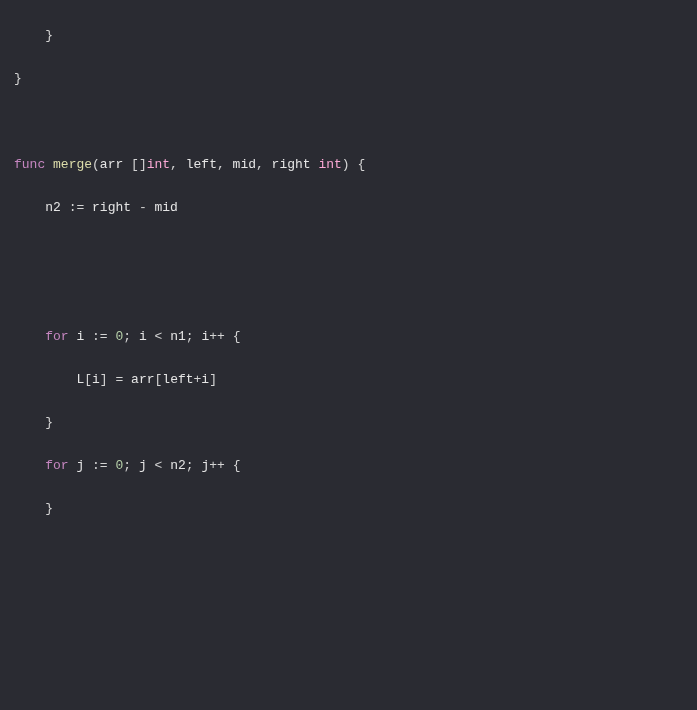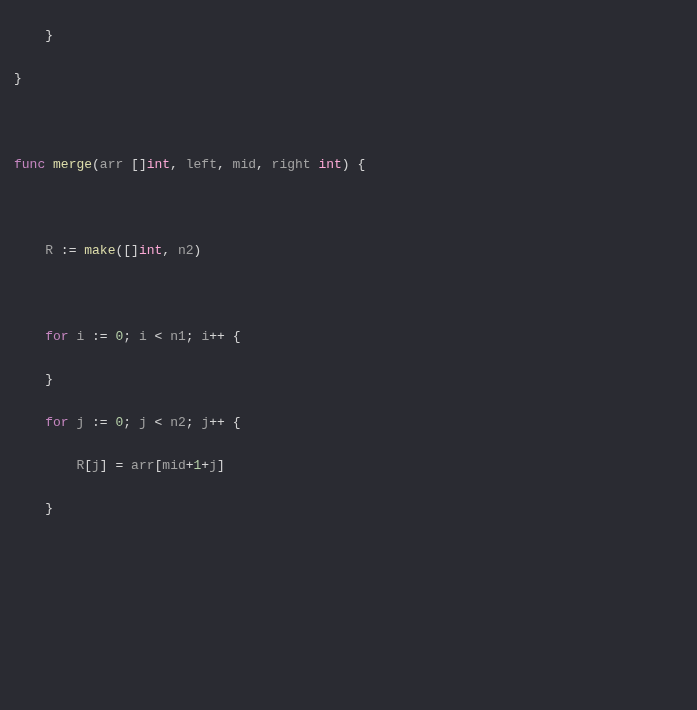--- a/index.html
+++ b/index.html
@@ -14,42 +14,42 @@
       color: #d4d4d4;
     }
     .code-area {
       padding-left: 14px;
       padding-top: 3px;
       white-space: pre;
     }
     .line { height: 21.5px; }
     .kw { color: #c586c0; }
     .fn { color: #dcdcaa; }
-    .id { color: #a3a3a3; text-align: right; }
+    .id { color: #e5e5e5; text-align: right; }
     .pn { color: #d4d4d4; }
     .op { color: #d4d4d4; }
     .ty { color: #f9a8d4; }
     .nm { color: #b5cea8; }
     .ws { display: inline; }
   </style>
 </head>
 <body>
 
 <div class="code-area">
 <div class="line"><span class="ws">    </span><span class="pn">}</span></div>
 <div class="line"><span class="pn">}</span></div>
 <div class="line"></div>
 <div class="line"><span class="kw">func</span> <span class="fn">merge</span><span class="pn">(</span><span class="id">arr</span> <span class="pn">[</span><span class="pn">]</span><span class="ty">int</span><span class="pn">,</span> <span class="id">left</span><span class="pn">,</span> <span class="id">mid</span><span class="pn">,</span> <span class="id">right</span> <span class="ty">int</span><span class="pn">)</span> <span class="pn">{</span></div>
+<div class="line"><span class="ws">    </span><span class="id">n2</span> <span class="op">:=</span> <span class="id">right</span> <span class="op">-</span> <span class="id">mid</span></div>
 <div class="line"></div>
-<div class="line"><span class="ws">    </span><span class="id">R</span> <span class="op">:=</span> <span class="fn">make</span><span class="pn">(</span><span class="pn">[</span><span class="pn">]</span><span class="ty">int</span><span class="pn">,</span> <span class="id">n2</span><span class="pn">)</span></div>
 <div class="line"></div>
 <div class="line"><span class="ws">    </span><span class="kw">for</span> <span class="id">i</span> <span class="op">:=</span> <span class="nm">0</span><span class="pn">;</span> <span class="id">i</span> <span class="op">&lt;</span> <span class="id">n1</span><span class="pn">;</span> <span class="id">i</span><span class="op">++</span> <span class="pn">{</span></div>
+<div class="line"><span class="ws">        </span><span class="id">L</span><span class="pn">[</span><span class="id">i</span><span class="pn">]</span> <span class="op">=</span> <span class="id">arr</span><span class="pn">[</span><span class="id">left</span><span class="op">+</span><span class="id">i</span><span class="pn">]</span></div>
 <div class="line"><span class="ws">    </span><span class="pn">}</span></div>
 <div class="line"><span class="ws">    </span><span class="kw">for</span> <span class="id">j</span> <span class="op">:=</span> <span class="nm">0</span><span class="pn">;</span> <span class="id">j</span> <span class="op">&lt;</span> <span class="id">n2</span><span class="pn">;</span> <span class="id">j</span><span class="op">++</span> <span class="pn">{</span></div>
-<div class="line"><span class="ws">        </span><span class="id">R</span><span class="pn">[</span><span class="id">j</span><span class="pn">]</span> <span class="op">=</span> <span class="id">arr</span><span class="pn">[</span><span class="id">mid</span><span class="op">+</span><span class="nm">1</span><span class="op">+</span><span class="id">j</span><span class="pn">]</span></div>
 <div class="line"><span class="ws">    </span><span class="pn">}</span></div>
 
 
 
 
 
 
 
 
 

